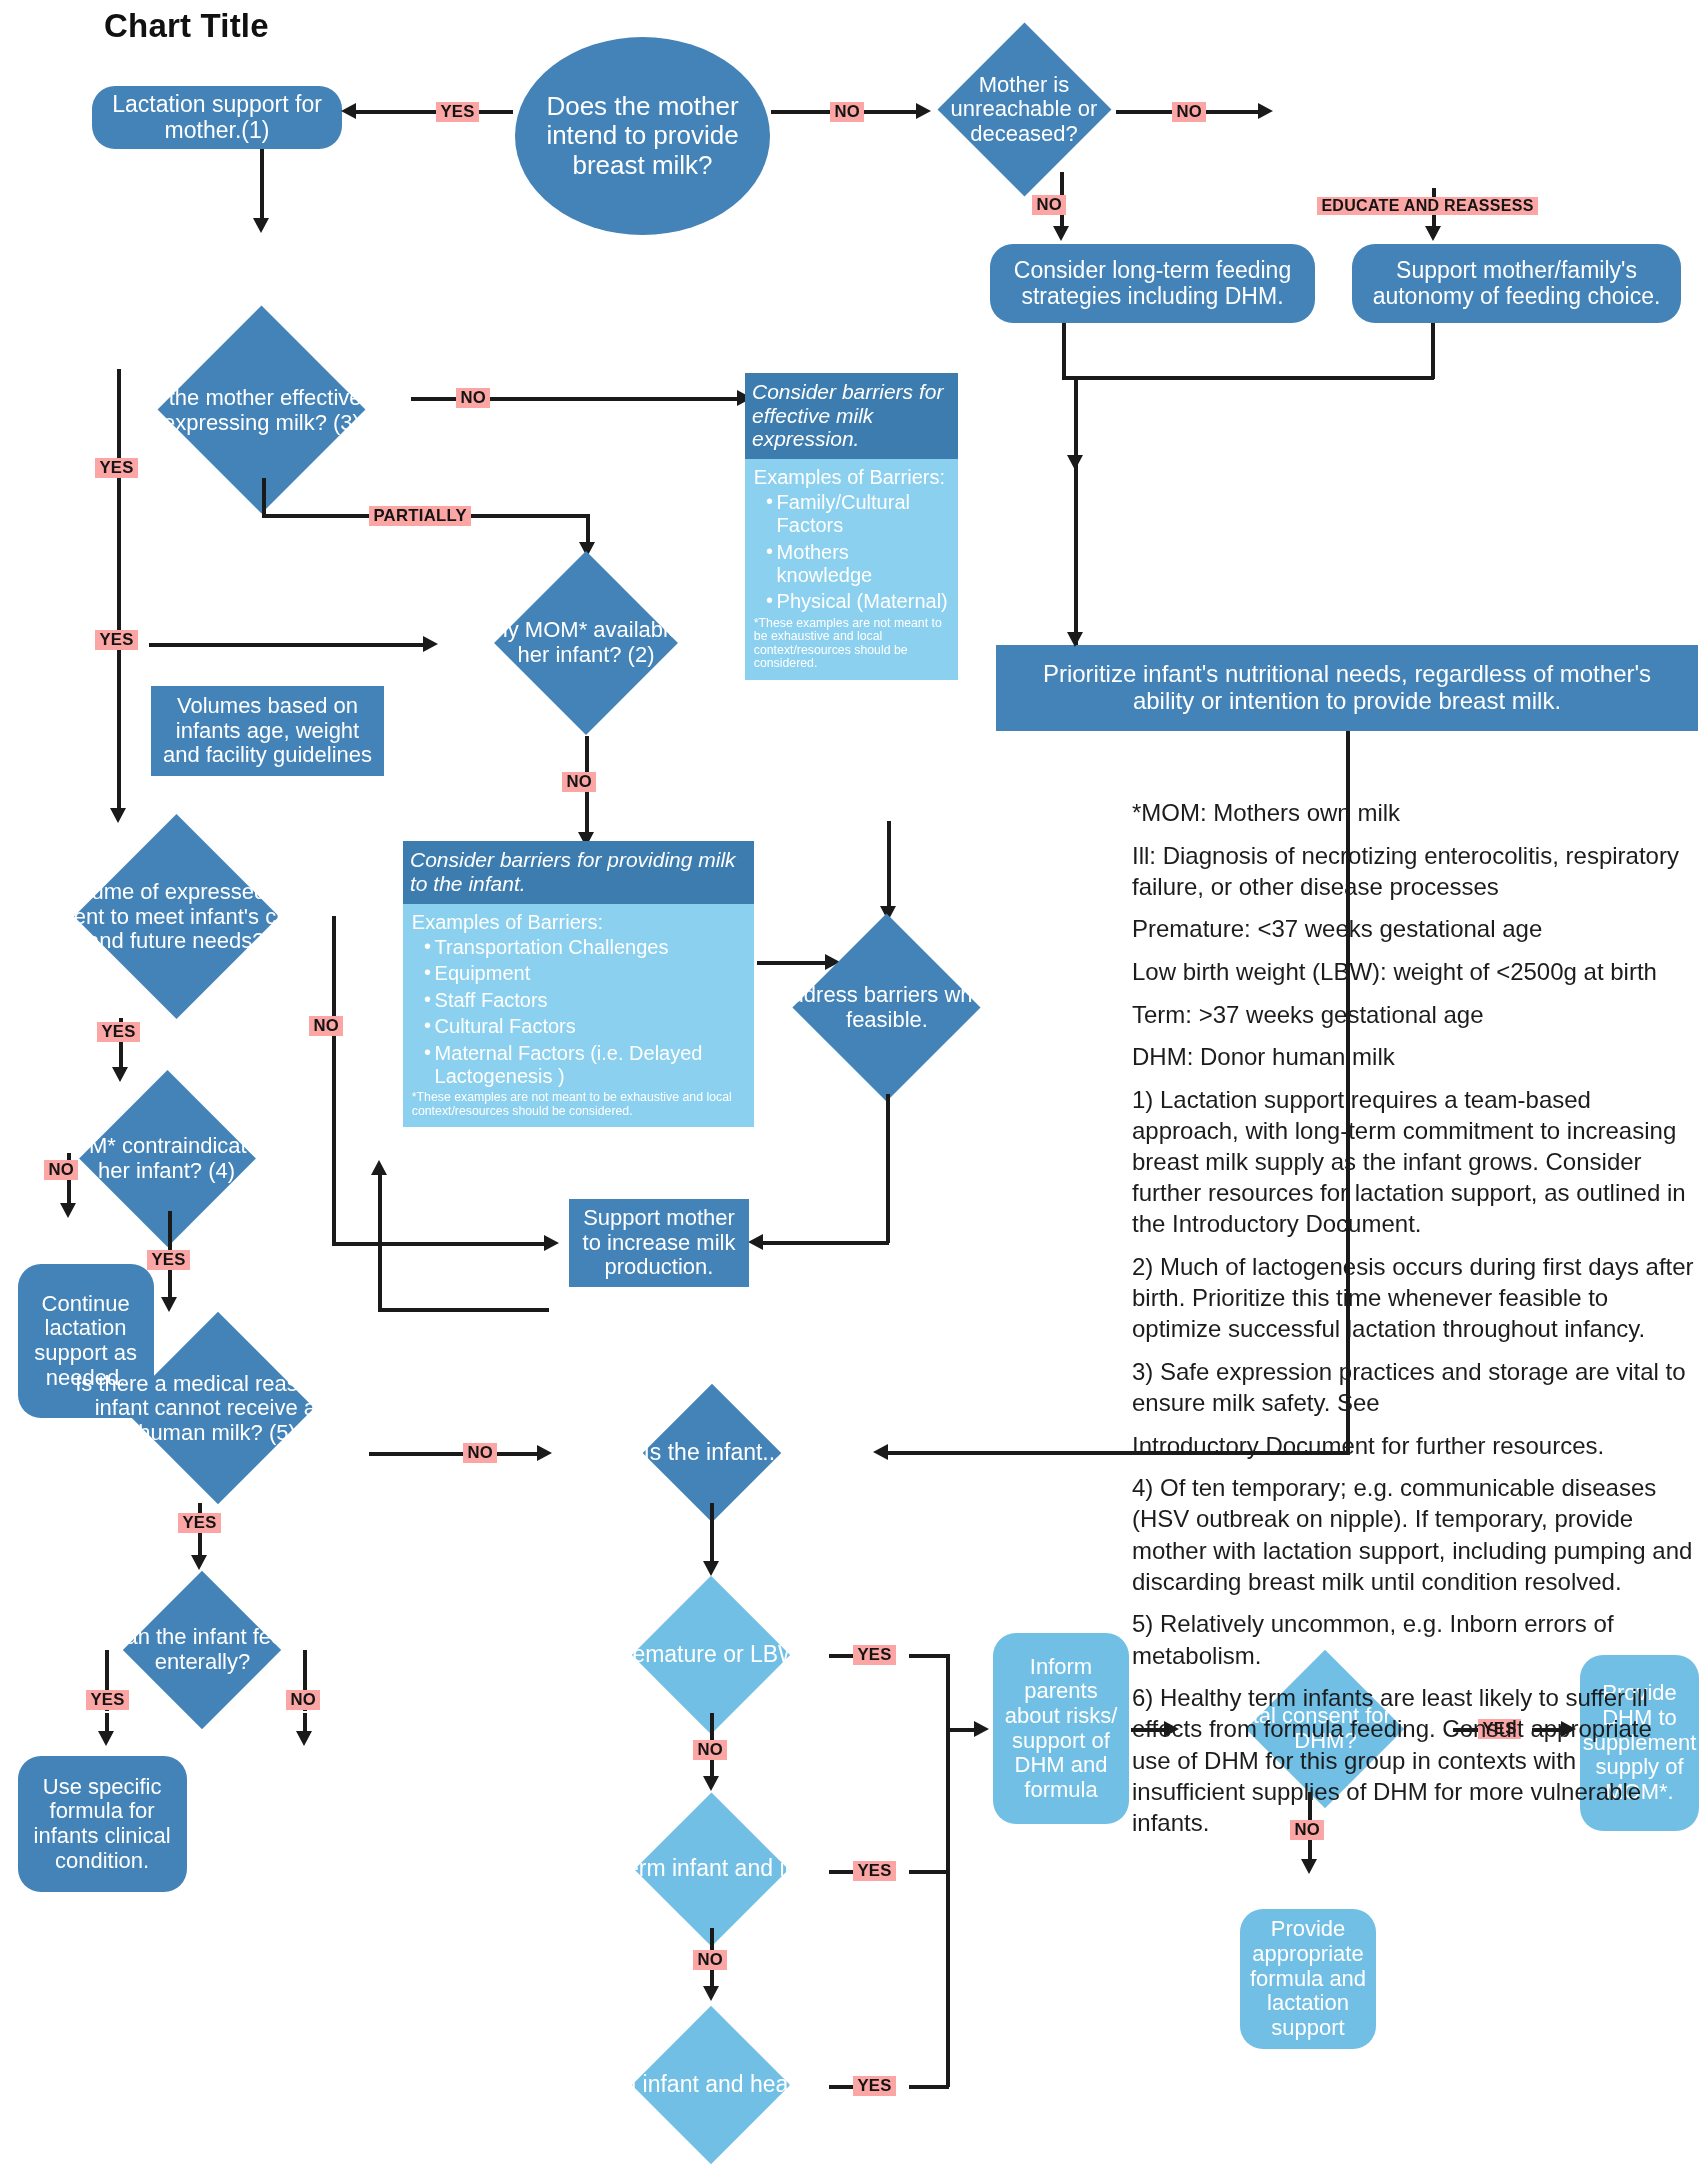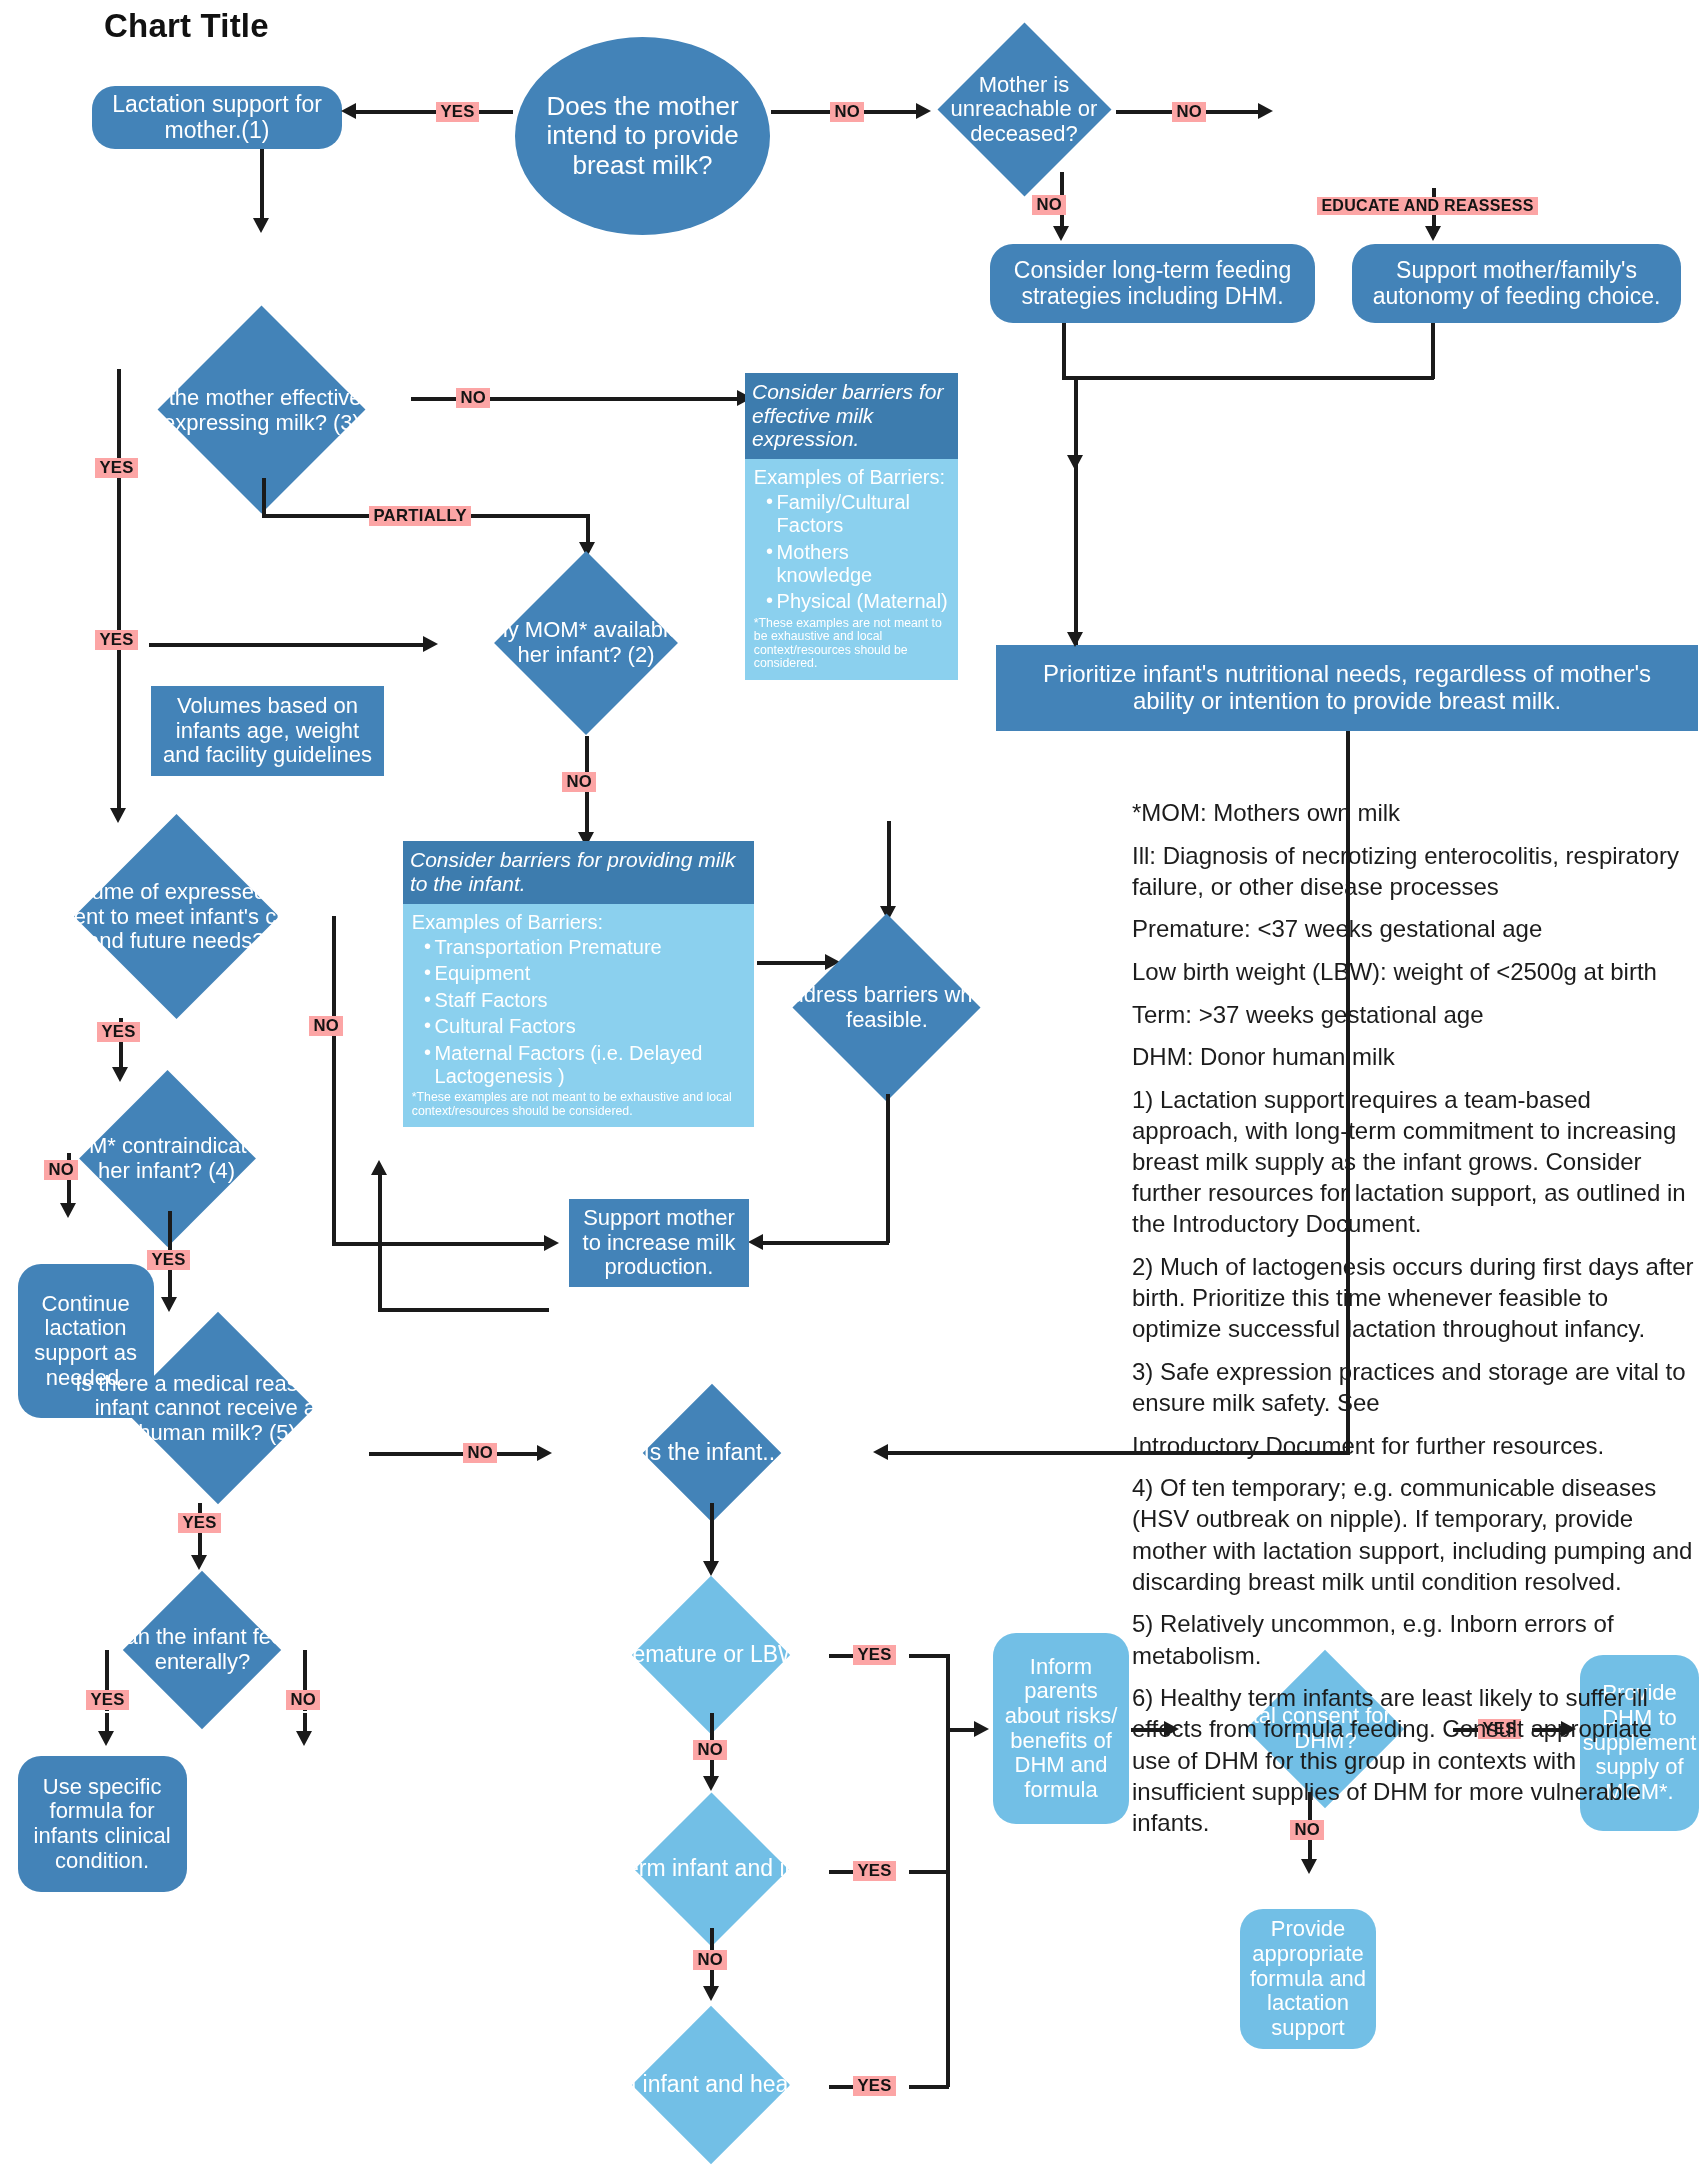--- a/index.html
+++ b/index.html
@@ -207,21 +207,21 @@
       </ul>
       <div class="note">*These examples are not meant to be exhaustive and local context/resources should be considered.</div>
     </div>
   </div>
 
   <div class="infobox" style="left:403px;top:841px;width:351px;">
     <div class="hd" style="font-size:21px;">Consider barriers for providing milk to the infant.</div>
     <div class="bd" style="font-size:20px;">
       <div>Examples of Barriers:</div>
       <ul>
-        <li>Transportation Premature</li>
+        <li>Transportation Challenges</li>
         <li>Equipment</li>
         <li>Staff Factors</li>
         <li>Cultural Factors</li>
         <li>Maternal Factors  (i.e. Delayed Lactogenesis )</li>
       </ul>
       <div class="note">*These examples are not meant to be exhaustive and local context/resources should be considered.</div>
     </div>
   </div>
 
   <div class="ln vl" style="left:887px;top:821px;height:92px;"></div>
@@ -293,21 +293,21 @@
   </div>
 
   <div class="ln hl" style="left:829px;top:2085px;width:26px;"></div>
   <div class="ln hl" style="left:909px;top:2085px;width:40px;"></div>
   <div class="elab" style="left:853px;top:2076px;">YES</div>
 
   <div class="ln vl" style="left:946px;top:1654px;height:433px;"></div>
   <div class="ln hl" style="left:946px;top:1728px;width:35px;"></div>
   <div class="arw r" style="left:974px;top:1721px;"></div>
 
-  <div class="node rounded c-light" style="left:993px;top:1633px;width:136px;height:191px;font-size:22px;padding:0 8.8px;">Inform parents about risks/ benefits of DHM and formula</div>
+  <div class="node rounded c-light" style="left:993px;top:1633px;width:136px;height:191px;font-size:22px;padding:0 8.8px;">Inform parents about risks/ support of DHM and formula</div>
 
   <div class="ln hl" style="left:1131px;top:1728px;width:40px;"></div>
   <div class="arw r" style="left:1164px;top:1721px;"></div>
 
   <div class="dia" style="left:1185px;top:1650px;width:281px;height:158px;">
     <div class="sq c-light" style="width:112px;height:112px;left:84px;top:23px;"></div>
     <div class="lbl" style="font-size:22px;">Parental consent for use of DHM?</div>
   </div>
 
   <div class="ln hl" style="left:1453px;top:1728px;width:24.6px;"></div>

